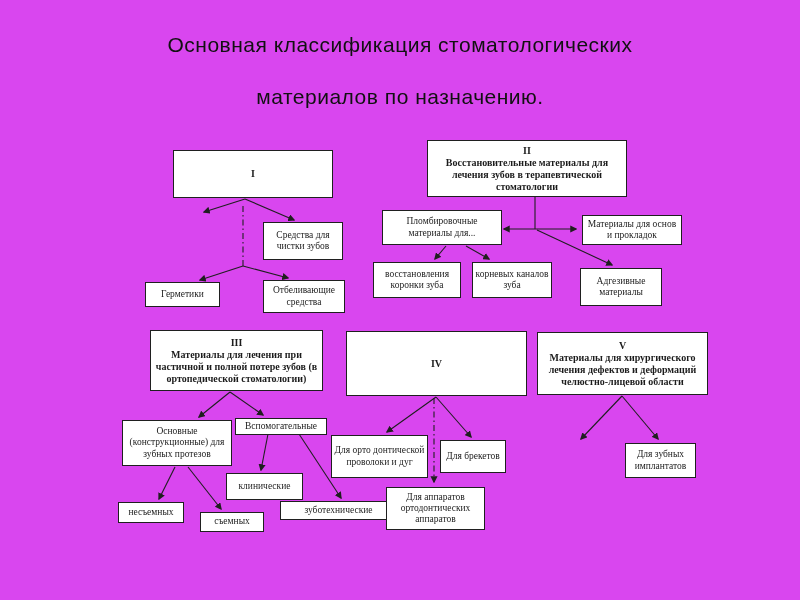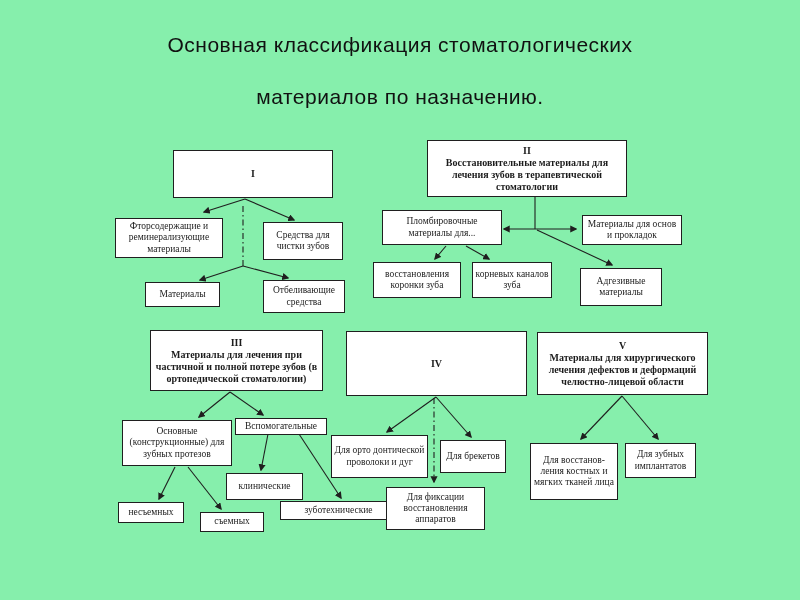--- a/index.html
+++ b/index.html
@@ -1,17 +1,17 @@
 <!DOCTYPE html>
 <html><head>
 <meta charset="utf-8">
 <style>
   html,body { margin:0; padding:0; background:#ffffff; }
   .stage {
-    position:relative; width:800px; height:600px; background:#86efac;
+    position:relative; width:800px; height:600px; background:#d946ef;
     font-family:"Liberation Serif", serif; overflow:hidden;
   }
   .title-line {
     position:absolute; left:0; right:0; text-align:center;
     font-family:"Liberation Sans", sans-serif; font-size:21px; color:#111;
     letter-spacing:0.5px;
   }
   .box {
     position:absolute; box-sizing:border-box;
     border:1.5px solid #1f1f1f; background:#fff;
@@ -64,23 +64,22 @@
       <line class="dd" x1="434" y1="398" x2="434" y2="482" marker-end="url(#ah)"></line>
 
       <line x1="622" y1="396" x2="581" y2="439" marker-end="url(#ah)"></line>
       <line x1="622" y1="396" x2="658" y2="439" marker-end="url(#ah)"></line>
     </g>
   </svg>
 
   <div class="box hdr" style="left:173px;top:150px;width:160px;height:48px">
     <div class="numeral">I</div>
   </div>
-  <div class="box" style="left:115px;top:218px;width:108px;height:40px">Фторсодержащие и реминерализующие материалы</div>
   <div class="box" style="left:263px;top:222px;width:80px;height:38px">Средства для чистки зубов</div>
-  <div class="box" style="left:145px;top:282px;width:75px;height:25px">Материалы</div>
+  <div class="box" style="left:145px;top:282px;width:75px;height:25px">Герметики</div>
   <div class="box" style="left:263px;top:280px;width:82px;height:33px">Отбеливающие средства</div>
 
   <div class="box hdr" style="left:427px;top:140px;width:200px;height:57px">
     <div class="numeral">II</div>
     <div>Восстановительные материалы для лечения зубов в терапевтической стоматологии</div>
   </div>
   <div class="box" style="left:382px;top:210px;width:120px;height:35px">Пломбировочные материалы для...</div>
   <div class="box" style="left:582px;top:215px;width:100px;height:30px">Материалы для основ и прокладок</div>
   <div class="box" style="left:373px;top:262px;width:88px;height:36px">восстановления коронки зуба</div>
   <div class="box" style="left:472px;top:262px;width:80px;height:36px">корневых каналов зуба</div>
@@ -95,22 +94,21 @@
   <div class="box" style="left:226px;top:473px;width:77px;height:27px">клинические</div>
   <div class="box" style="left:118px;top:502px;width:66px;height:21px">несъемных</div>
   <div class="box" style="left:200px;top:512px;width:64px;height:20px">съемных</div>
   <div class="box" style="left:280px;top:501px;width:117px;height:19px">зуботехнические</div>
 
   <div class="box hdr" style="left:346px;top:331px;width:181px;height:65px">
     <div class="numeral">IV</div>
   </div>
   <div class="box" style="left:331px;top:435px;width:97px;height:43px">Для орто донтической проволоки и дуг</div>
   <div class="box" style="left:440px;top:440px;width:66px;height:33px">Для брекетов</div>
-  <div class="box" style="left:386px;top:487px;width:99px;height:43px">Для фиксации восстановления аппаратов</div>
+  <div class="box" style="left:386px;top:487px;width:99px;height:43px">Для аппаратов ортодонтических аппаратов</div>
 
   <div class="box hdr" style="left:537px;top:332px;width:171px;height:63px">
     <div class="numeral">V</div>
     <div>Материалы для хирургического лечения дефектов и деформаций челюстно-лицевой области</div>
   </div>
-  <div class="box" style="left:530px;top:443px;width:88px;height:57px">Для восстанов- ления костных и мягких тканей лица</div>
   <div class="box" style="left:625px;top:443px;width:71px;height:35px">Для зубных имплантатов</div>
 
 </div>
 
 </body></html>

